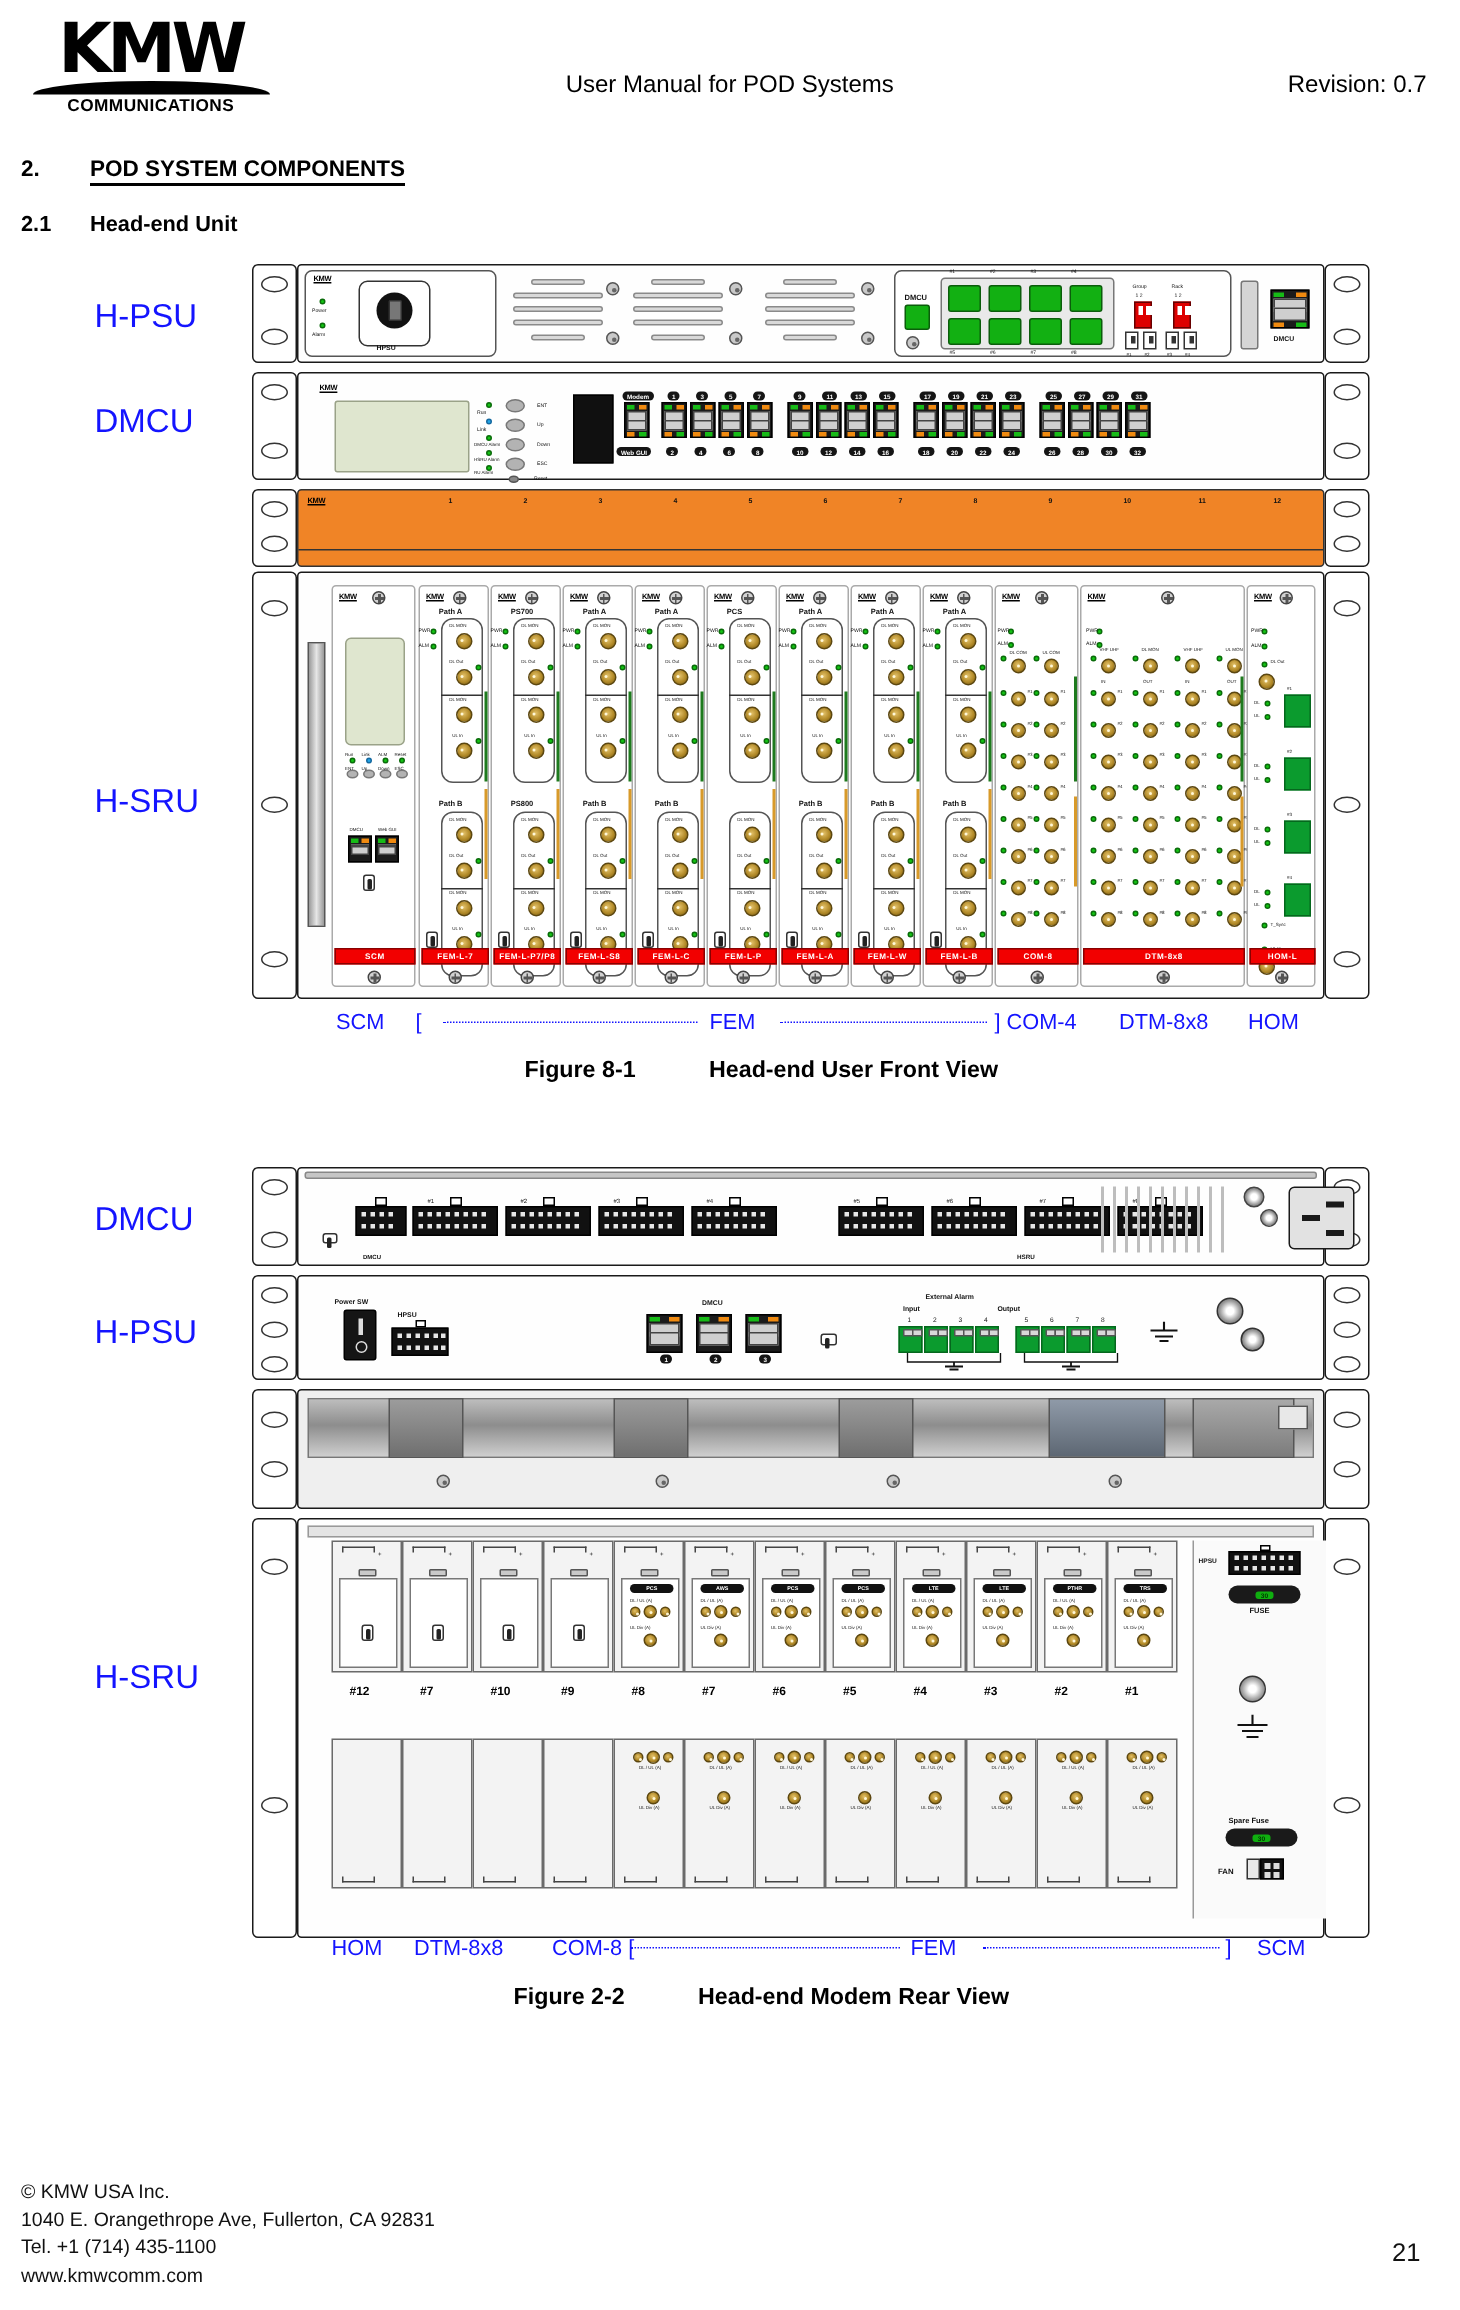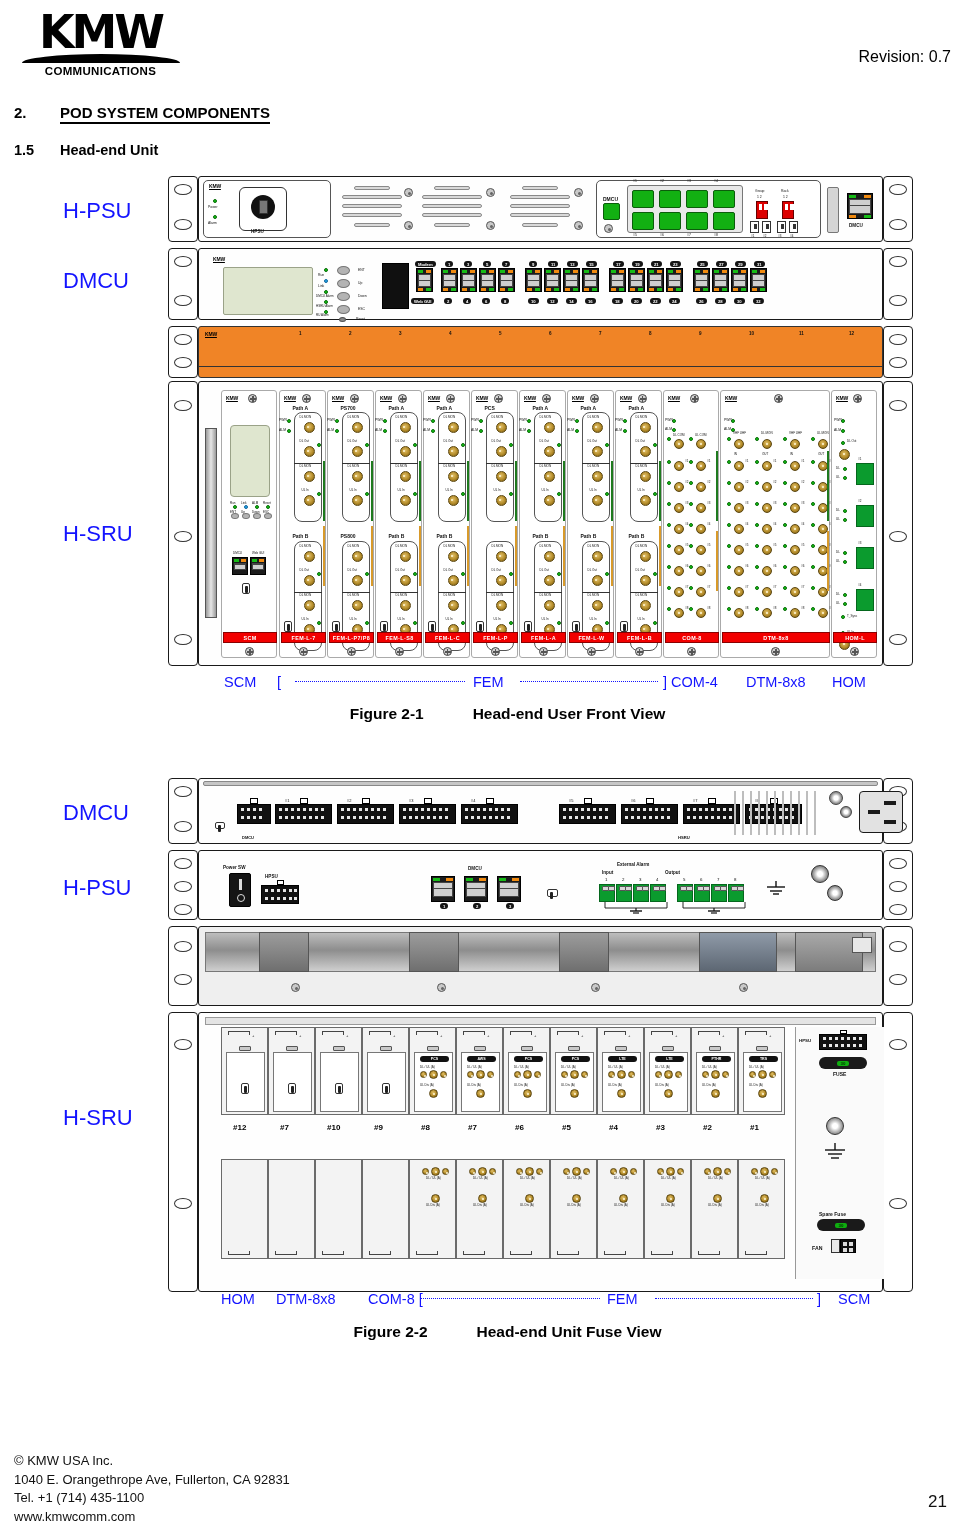--- a/index.html
+++ b/index.html
@@ -164,28 +164,29 @@
 </style>
 </head>
 <body>
 
 <div class="page-header">
   <div class="logo">
     <div class="logo-mark">KMW</div>
     <div class="logo-swoosh"></div>
     <div class="logo-sub">COMMUNICATIONS</div>
   </div>
+  <div class="hdr-title">User Manual for POD Systems</div>
   <div class="hdr-rev">Revision: 0.7</div>
 </div>
 
 <div class="h1">
   <span class="num">2.</span><span class="txt">POD SYSTEM COMPONENTS</span>
 </div>
 <div class="h2">
-  <span class="num">1.5</span><span>Head-end Unit</span>
+  <span class="num">2.1</span><span>Head-end Unit</span>
 </div>
 
 <div class="side-label" style="left:63px; top:198px;">H-PSU</div>
 <div class="side-label" style="left:63px; top:268px;">DMCU</div>
 <div class="side-label" style="left:63px; top:521px;">H-SRU</div>
 
 <div class="rack" style="left:168px; top:176px; width:745px; height:490px;">
 
   <div class="ear" style="left:0px; top:0px; height:66px;">
       <i></i>
@@ -1142,21 +1143,21 @@
 <div class="callout" style="left:224px; top:674px;">SCM</div>
 <div class="callout" style="left:277px; top:674px;">[</div>
 <div class="callout" style="left:473px; top:674px;">FEM</div>
 <div class="callout" style="left:663px; top:674px;">] COM-4</div>
 <div class="callout" style="left:746px; top:674px;">DTM-8x8</div>
 <div class="callout" style="left:832px; top:674px;">HOM</div>
 <div style="position:absolute;left:295px;top:681px;width:170px;border-top:1px dotted #1414ff;"></div>
 <div style="position:absolute;left:520px;top:681px;width:138px;border-top:1px dotted #1414ff;"></div>
 
 <div class="fig-cap" style="top:705px;">
-  <span class="fnum">Figure 2-1</span><span>Head-end User Front View</span>
+  <span class="fnum">Figure 8-1</span><span>Head-end User Front View</span>
 </div>
 
 <div class="side-label" style="left:63px; top:800px;">DMCU</div>
 <div class="side-label" style="left:63px; top:875px;">H-PSU</div>
 <div class="side-label" style="left:63px; top:1105px;">H-SRU</div>
 
 <div class="rack" style="left:168px; top:778px; width:745px; height:520px;">
 
   <div class="ear" style="left:0px; top:0px; height:66px;">
       <i></i>
@@ -1822,21 +1823,21 @@
 <div class="callout" style="left:221px; top:1291px;">HOM</div>
 <div class="callout" style="left:276px; top:1291px;">DTM-8x8</div>
 <div class="callout" style="left:368px; top:1291px;">COM-8 [</div>
 <div class="callout" style="left:607px; top:1291px;">FEM</div>
 <div class="callout" style="left:817px; top:1291px;">]</div>
 <div class="callout" style="left:838px; top:1291px;">SCM</div>
 <div style="position:absolute;left:420px;top:1298px;width:180px;border-top:1px dotted #1414ff;"></div>
 <div style="position:absolute;left:655px;top:1298px;width:158px;border-top:1px dotted #1414ff;"></div>
 
 <div class="fig-cap" style="top:1323px;">
-  <span class="fnum">Figure 2-2</span><span>Head-end Unit Fuse View</span>
+  <span class="fnum">Figure 2-2</span><span>Head-end Modem Rear View</span>
 </div>
 
 <div class="footer">
   <div>© KMW USA Inc.</div>
   <div>1040 E. Orangethrope Ave, Fullerton, CA 92831</div>
   <div>Tel. +1 (714) 435-1100</div>
   <div>www.kmwcomm.com</div>
 </div>
 <div class="pageno">21</div>
 

